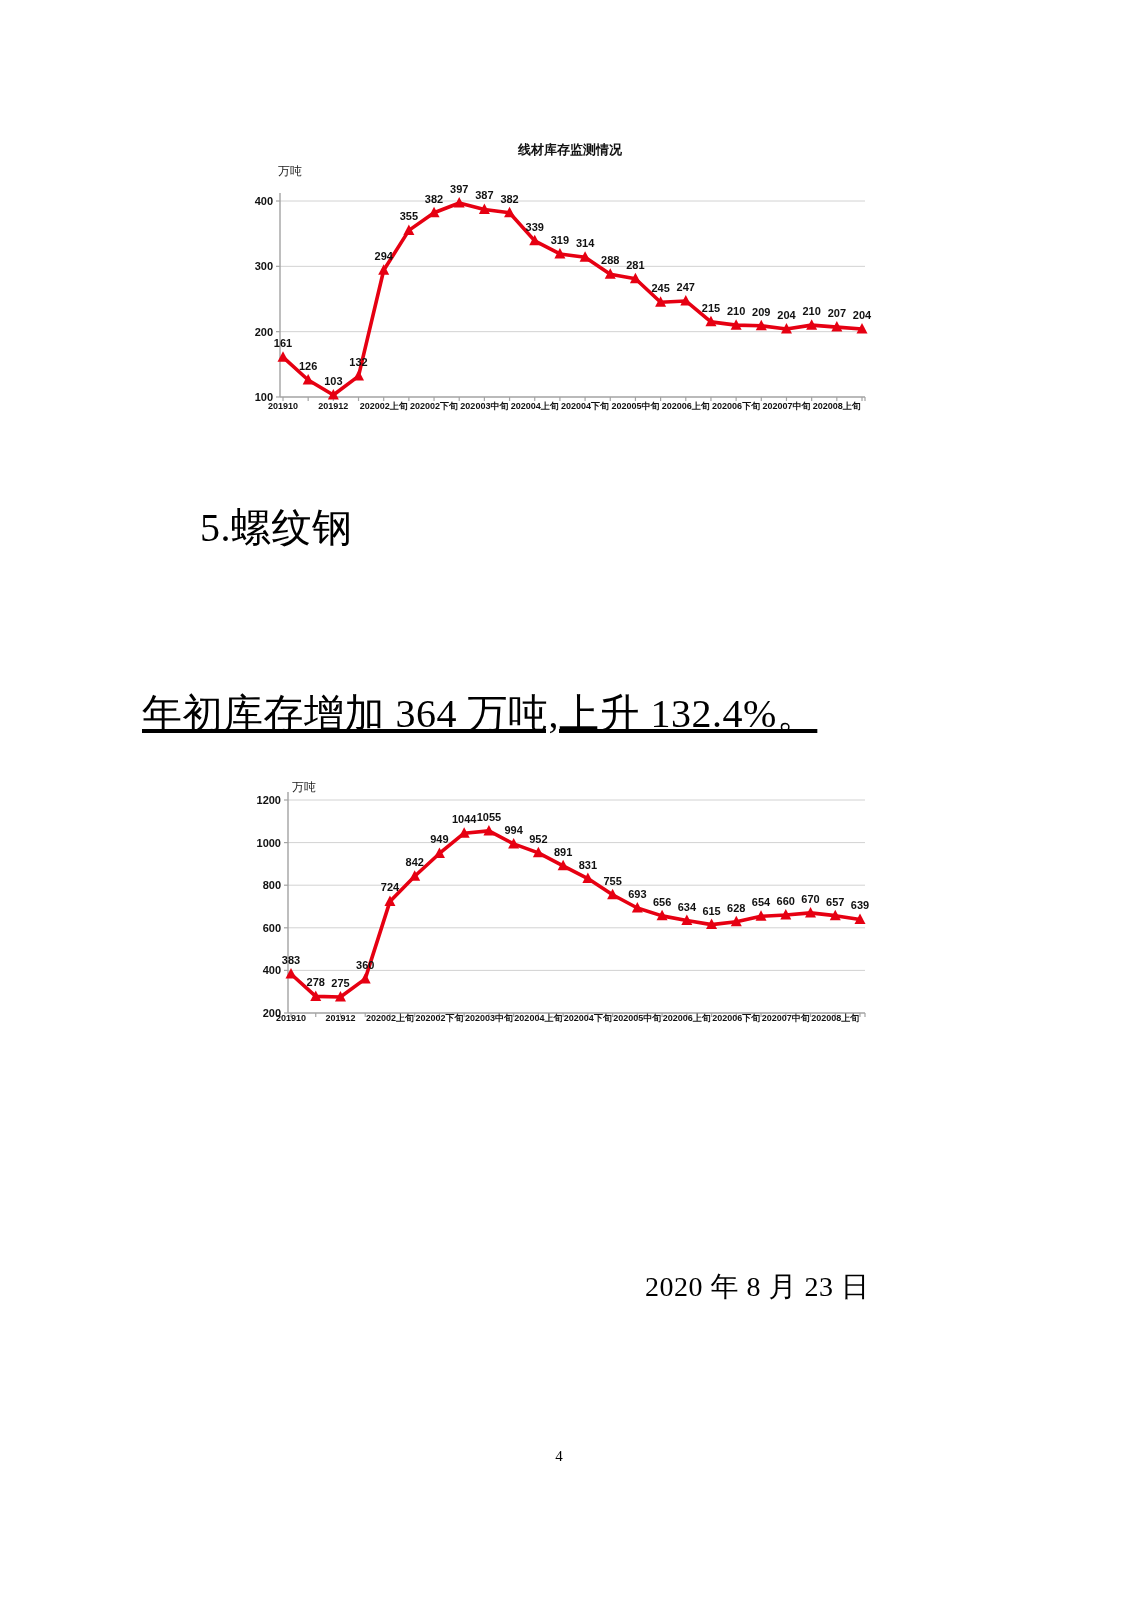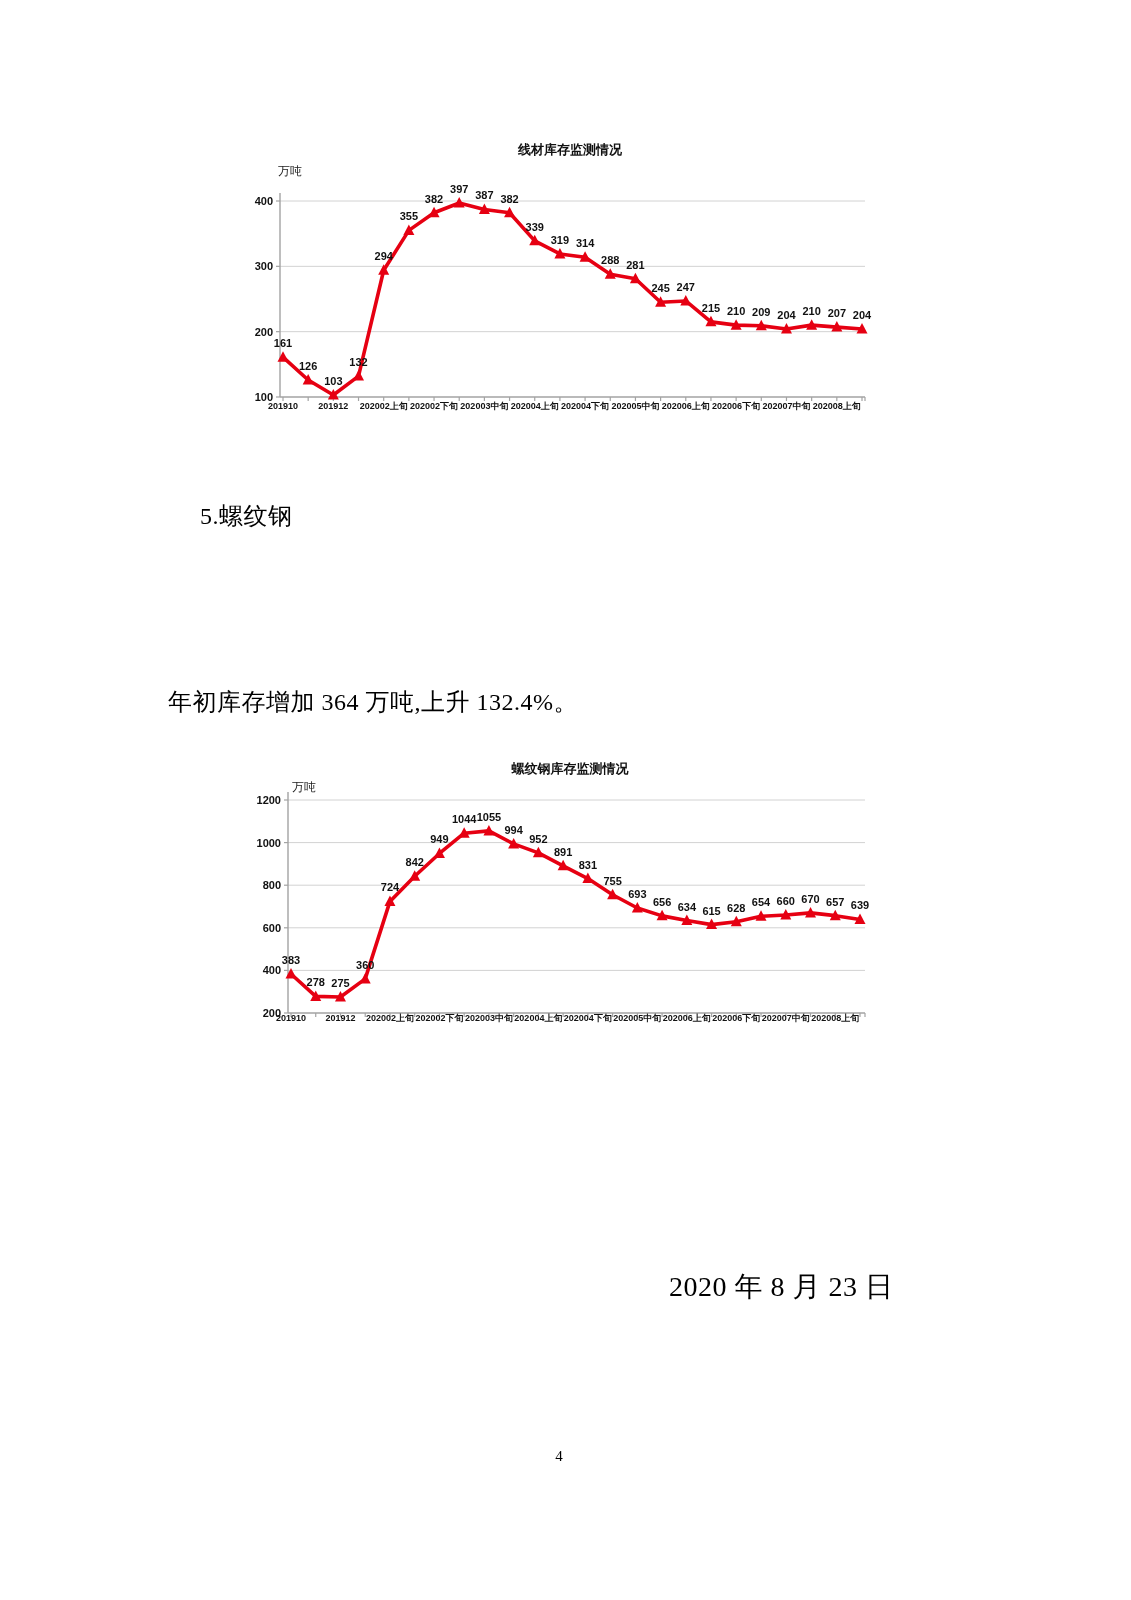--- a/index.html
+++ b/index.html
@@ -9,27 +9,27 @@
   #chart1-box{top:138px;height:292px;}
   #chart2-box{top:753px;height:292px;}
   .chart-title{position:absolute;left:0;width:660px;text-align:center;
                font-family:"Liberation Sans", sans-serif;font-weight:bold;font-size:13px;color:#111;}
   #chart1-box .chart-title{top:3px;}
   #chart2-box .chart-title{top:7px;}
   .unit-label{position:absolute;font-family:"Liberation Sans", sans-serif;font-size:12px;color:#222;}
   #chart1-box .unit-label{left:38px;top:25px;}
   #chart2-box .unit-label{left:52px;top:26px;}
   .chart-svg{position:absolute;left:0;top:0;}
-  .doc-line{position:absolute;white-space:nowrap;font-size:24px;letter-spacing:0.5px;}
+  .doc-line{position:absolute;white-space:nowrap;font-size:40px;letter-spacing:0.5px;}
   #section-heading{left:200px;top:500px;}
   #para-line-1{left:223px;top:556px;}
   #para-line-2{left:158px;top:621px;}
-  #para-line-3{left:168px;top:686px;}
+  #para-line-3{left:142px;top:686px;text-decoration:underline;}
   #footer-org{left:555px;top:1206px;font-size:29px;letter-spacing:1px;}
-  #footer-date{left:645px;top:1268px;font-size:28px;margin-left:24px;}
+  #footer-date{left:645px;top:1268px;font-size:28px;}
   #page-number{position:absolute;left:539px;top:1448px;width:40px;text-align:center;
                font-size:15px;font-family:"Liberation Serif", serif;}
 </style>
 </head>
 <body>
 
 <div id="page">
 
   <div class="chart-box" id="chart1-box">
     <div class="chart-title">线材库存监测情况</div>
@@ -134,21 +134,20 @@
         <text x="596.8260869565217" y="179.09333333333333" text-anchor="middle" font-size="11" font-weight="bold" font-family="Liberation Sans, sans-serif" fill="#111">207</text>
         <path d="M 616.5 195.55333333333334 L 627.5 195.55333333333334 L 622 185.05333333333334 Z" fill="#e60012"></path>
         <text x="622" y="181.05333333333334" text-anchor="middle" font-size="11" font-weight="bold" font-family="Liberation Sans, sans-serif" fill="#111">204</text>
       </svg>
   </div>
 
   <div class="doc-line" id="section-heading">5.螺纹钢</div>
   <div class="doc-line" id="para-line-3">年初库存增加 364 万吨,上升 132.4%。</div>
 
   <div class="chart-box" id="chart2-box">
-    <div class="chart-title">螺纹钢库存监测情况</div>
     <div class="unit-label">万吨</div>
     <svg id="chart2" class="chart-svg" width="660" height="286">
         <line x1="48" y1="260" x2="625" y2="260" stroke="#a3a3a3" stroke-width="1.4"></line>
         <line x1="44" y1="260" x2="48" y2="260" stroke="#a3a3a3" stroke-width="1.2"></line>
         <text x="41" y="264" text-anchor="end" font-size="11" font-weight="bold" font-family="Liberation Sans, sans-serif" fill="#111">200</text>
         <line x1="48" y1="217.4" x2="625" y2="217.4" stroke="#d2d2d2" stroke-width="1"></line>
         <line x1="44" y1="217.4" x2="48" y2="217.4" stroke="#a3a3a3" stroke-width="1.2"></line>
         <text x="41" y="221.4" text-anchor="end" font-size="11" font-weight="bold" font-family="Liberation Sans, sans-serif" fill="#111">400</text>
         <line x1="48" y1="174.8" x2="625" y2="174.8" stroke="#d2d2d2" stroke-width="1"></line>
         <line x1="44" y1="174.8" x2="48" y2="174.8" stroke="#a3a3a3" stroke-width="1.2"></line>

